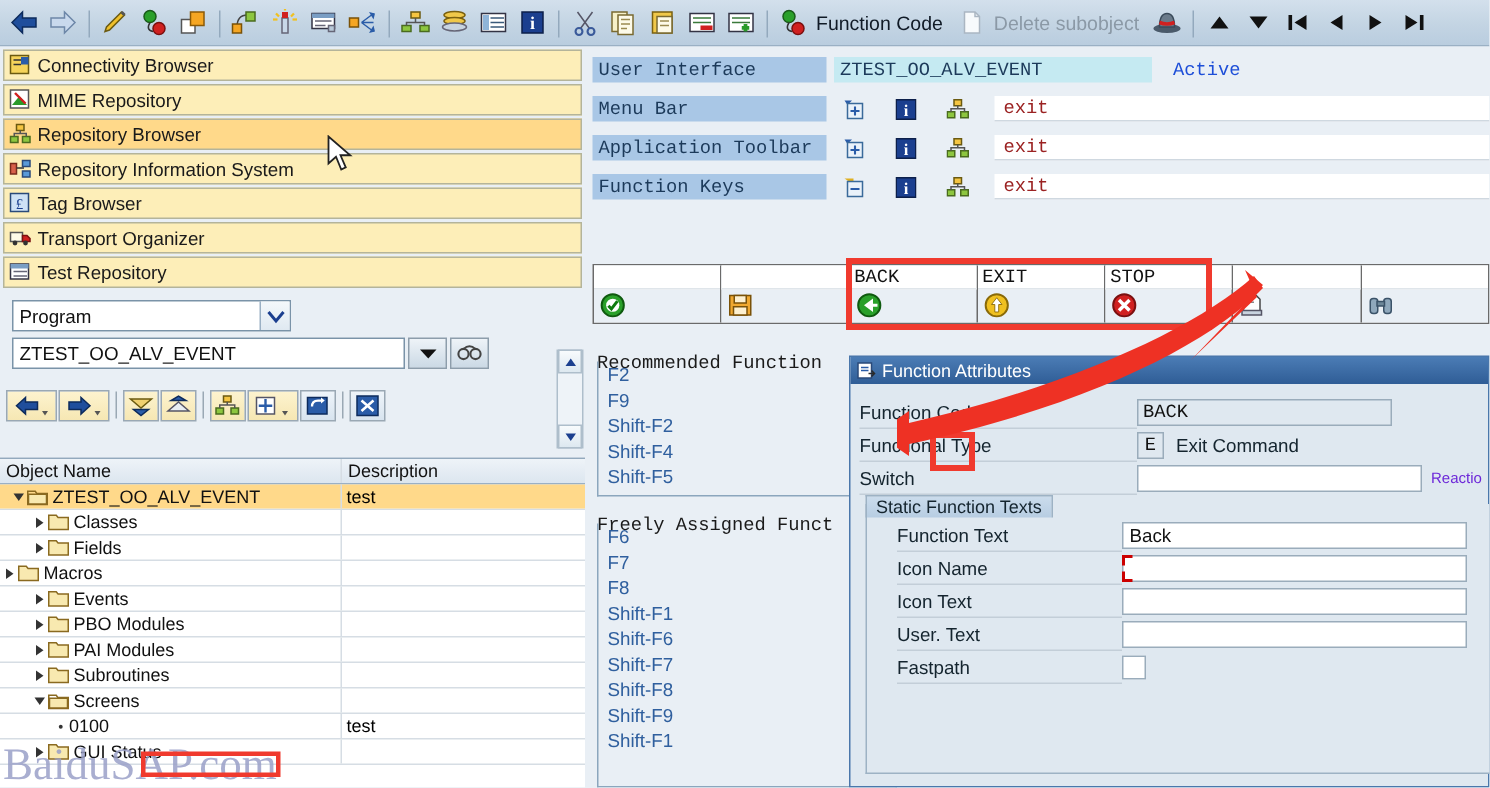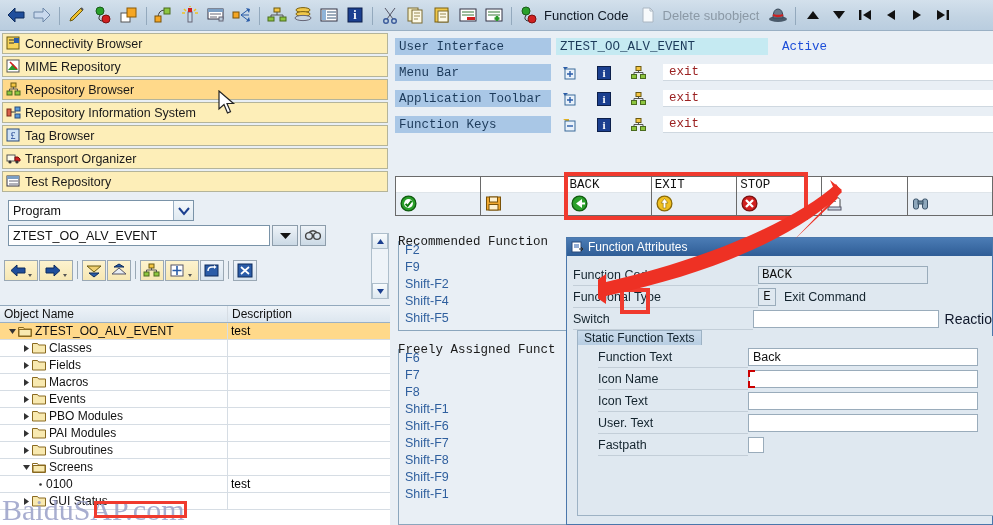--- a/index.html
+++ b/index.html
@@ -676,21 +676,21 @@
           <span style="display:inline-flex">
             <svg class="folder" viewBox="0 0 14 12">
               <path d="M0.5 1.5 h5 l1.2 1.5 h6.8 v8 h-13 Z" fill="#f8e9b0" stroke="#8a6a20"></path>
             </svg>
           </span>
           <span class="tlabel">Fields</span>
         </div>
         <div class="c2"></div>
       </div>
       <div class="trow">
-        <div class="c1" style="padding-left:20px">
+        <div class="c1" style="">
           <span class="tw">
             <svg width="7" height="9" viewBox="0 0 7 9">
               <path d="M1 1 L6 4.5 L1 8 Z" fill="#333"></path>
             </svg>
           </span>
           <span style="display:inline-flex">
             <svg class="folder" viewBox="0 0 14 12">
               <path d="M0.5 1.5 h5 l1.2 1.5 h6.8 v8 h-13 Z" fill="#f8e9b0" stroke="#8a6a20"></path>
             </svg>
           </span>
@@ -1023,21 +1023,21 @@
 
   <div class="dlgrow">
     <div class="dlg-lab">Functional Type</div>
     <div class="dlg-inp grey" style="width:18px;justify-content:center;padding-left:0;">E</div>
     <div style="margin-left:8px;font-size:12.5px;color:#14242e;">Exit Command</div>
   </div>
 
   <div class="dlgrow">
     <div class="dlg-lab">Switch</div>
     <div class="dlg-inp" style="width:190px;"></div>
-    <div style="margin-left:6px;font-size:14px;color:#0f172a;white-space:nowrap;">Reactio</div>
+    <div style="margin-left:6px;font-size:10px;color:#6d28d9;white-space:nowrap;">Reactio</div>
   </div>
 
   <div id="sft-title">Static Function Texts</div>
   <div id="sft">
     <div id="sft-rows" style="padding-top:10px;">
         <div class="sftrow">
           <div class="sft-lab">Function Text</div>
           <div class="sft-inp" style="width:230px">Back</div>
         </div>
         <div class="sftrow">

